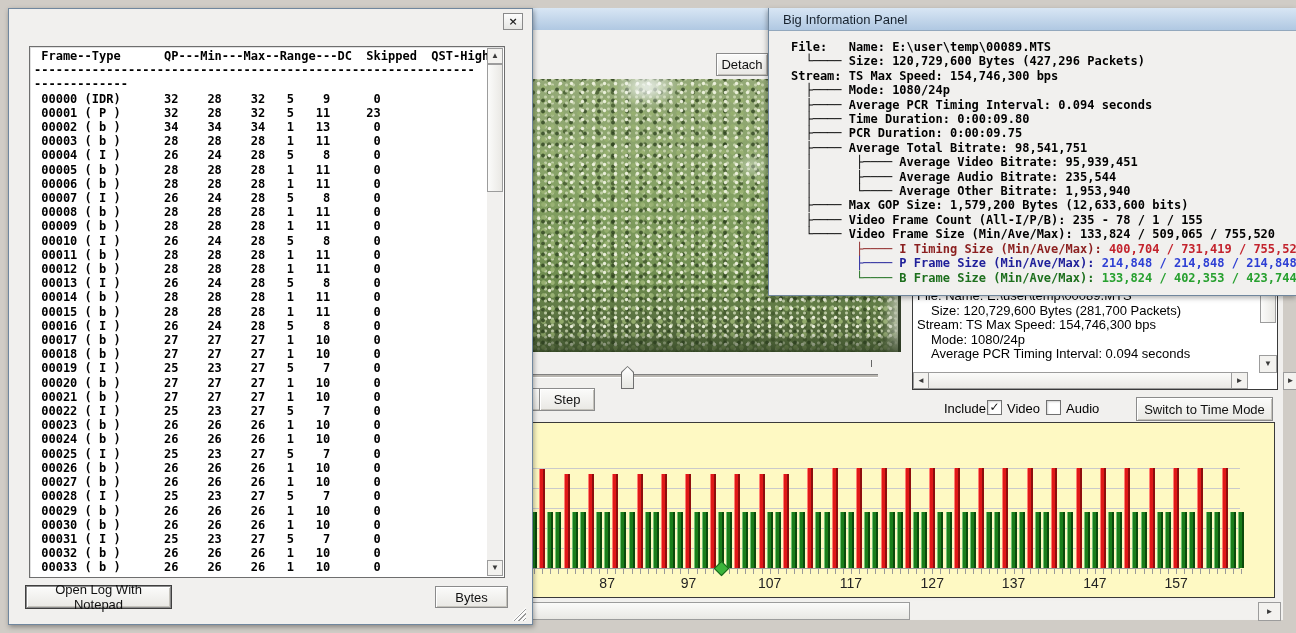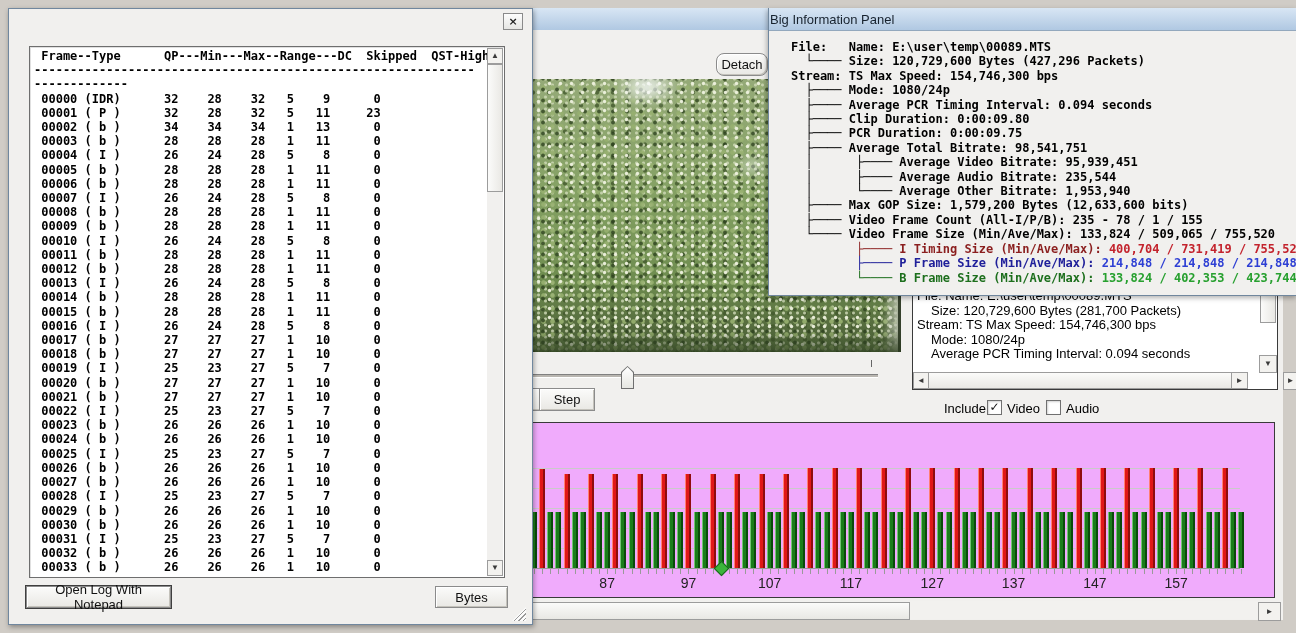--- a/index.html
+++ b/index.html
@@ -38,21 +38,21 @@
   .sline{position:absolute;font-size:13px;color:#000;white-space:nowrap;}
   
   #timebox{background:#fff;border:1px solid #6a6a6a;font-size:13px;color:#000;}
   .trow{display:flex;justify-content:space-between;padding:0 4px;height:14px;line-height:14px;}
   
   .cb{background:#fff;border:1px solid #707070;box-shadow:inset 1px 1px 2px rgba(0,0,0,.18);
       display:flex;align-items:center;justify-content:center;}
   .check{font:bold 12px "DejaVu Sans",sans-serif;color:#111;margin-top:-2px;}
   .lbl{font-size:13px;color:#000;white-space:nowrap;}
   
-  #chart{background:#f0abfc;border:1px solid #3a3a3a;}
+  #chart{background:#fef9c3;border:1px solid #3a3a3a;}
   #chart-plot{position:absolute;left:0;top:0;right:0;bottom:0;}
   .grid{position:absolute;left:0;width:710px;height:1px;background:#cacaca;}
   .axisline{position:absolute;left:0;width:710px;height:1px;background:#9a9a9a;}
   .bar{position:absolute;width:6px;}
   .bi{background:linear-gradient(90deg,#ff8072 0 1px,#e01818 1px 4px,#8f0d0d 4px);}
   .bb{background:linear-gradient(90deg,#74c474 0 1px,#1a7d1a 1px 4px,#0b4a0b 4px);}
   .tick{position:absolute;width:1px;height:5px;background:#9a9a9a;}
   .xlabel{position:absolute;width:40px;text-align:center;font-size:14px;color:#222;}
   .marker{position:absolute;width:9px;height:9px;background:#3bb53b;border:1px solid #19641c;transform:rotate(45deg);}
   
@@ -77,21 +77,21 @@
             clip-path:polygon(50% 0,100% 26%,100% 100%,0 100%,0 26%);background:linear-gradient(#fff,#e6e6e1);}
 </style>
 </head>
 <body>
 
 <div id="root">
 
   <div class="abs titlebar" style="left:8px;top:8px;width:1275px;height:22px;"></div>
   <div class="abs" style="left:8px;top:30px;width:1275px;height:590px;background:#f1f0ee;"></div>
 
-  <button class="abs btn" style="left:716px;top:53px;width:52px;height:23px;border-radius:8px;">Detach</button>
+  <button class="abs btn" style="left:716px;top:53px;width:52px;height:23px;">Detach</button>
 
   <div id="video" class="abs" style="left:533px;top:79px;width:368px;height:273px;">
     <div class="foliage"></div>
     <div class="sky" style="left:22%;top:-4%;width:18%;height:14%;"></div>
     <div class="sky" style="left:78%;top:-5%;width:24%;height:16%;"></div>
     <div class="sky" style="left:55%;top:28%;width:9%;height:8%;opacity:.6;"></div>
     <div class="vid-right"></div>
     <div class="vid-bottom"></div>
   </div>
 
@@ -129,20 +129,21 @@
       <span>►</span>
     </div>
 
   <span class="abs lbl" style="left:944px;top:401px;">Include:</span>
   <div class="abs cb" style="left:987px;top:400px;width:13px;height:13px;">
     <span class="check">✓</span>
   </div>
   <span class="abs lbl" style="left:1007px;top:401px;">Video</span>
   <div class="abs cb" style="left:1046px;top:400px;width:13px;height:13px;"></div>
   <span class="abs lbl" style="left:1066px;top:401px;">Audio</span>
+  <button class="abs btn" style="left:1136px;top:397px;width:137px;height:24px;">Switch to Time Mode</button>
 
   <div id="chart" class="abs" style="left:529px;top:422px;width:744px;height:174px;">
     <div id="chart-plot">
         <div class="grid" style="top: 45px;"></div>
         <div class="grid" style="top: 65px;"></div>
         <div class="grid" style="top: 85px;"></div>
         <div class="grid" style="top: 105px;"></div>
         <div class="grid" style="top: 125px;"></div>
         <div class="axisline" style="top: 145px;"></div>
         <div class="bar bb" style="left: 1px; top: 89px; height: 56px;"></div>
@@ -393,29 +394,29 @@
       </div>
     </div>
 
     <button class="abs btn btn-default" style="left:17px;top:577px;width:145px;height:22px;">Open Log With Notepad</button>
     <button class="abs btn" style="left:426px;top:577px;width:73px;height:22px;">Bytes</button>
     <div class="abs grip" style="left:503px;top:598px;width:14px;height:14px;"></div>
   </div>
 
   <div class="abs" style="left:768px;top:8px;width:528px;height:287px;background:#f1f0ee;
        border-left:1px solid #70879e;border-bottom:1px solid #70879e;box-shadow:-1px 2px 5px rgba(0,0,0,.3);">
-    <div class="titlebar" style="position:absolute;left:0;top:0;right:0;height:22px;padding-left:1px;">
+    <div class="titlebar" style="position:absolute;left:0;top:0;right:0;height:22px;padding-left:14px;">
       <span>Big Information Panel</span>
     </div>
     <pre id="bigpanel-pre" class="abs" style="left:22px;top:32px;"><span class="il-k">File:   Name: E:\user\temp\00089.MTS</span>
 <span class="il-k">  └──── Size: 120,729,600 Bytes (427,296 Packets)</span>
 <span class="il-k">Stream: TS Max Speed: 154,746,300 bps</span>
 <span class="il-k">  ├──── Mode: 1080/24p</span>
 <span class="il-k">  ├──── Average PCR Timing Interval: 0.094 seconds</span>
-<span class="il-k">  ├──── Clip Duration: 0:00:09.80</span>
+<span class="il-k">  ├──── Time Duration: 0:00:09.80</span>
 <span class="il-k">  ├──── PCR Duration: 0:00:09.75</span>
 <span class="il-k">  ├──── Average Total Bitrate: 98,541,751</span>
 <span class="il-k">  │      ├──── Average Video Bitrate: 95,939,451</span>
 <span class="il-k">  │      ├──── Average Audio Bitrate: 235,544</span>
 <span class="il-k">  │      └──── Average Other Bitrate: 1,953,940</span>
 <span class="il-k">  ├──── Max GOP Size: 1,579,200 Bytes (12,633,600 bits)</span>
 <span class="il-k">  ├──── Video Frame Count (All-I/P/B): 235 - 78 / 1 / 155</span>
 <span class="il-k">  └──── Video Frame Size (Min/Ave/Max): 133,824 / 509,065 / 755,520</span>
 <span class="il-i">         ├──── I Timing Size (Min/Ave/Max): </span><span class="iv-i">400,704 / 731,419 / 755,520</span>
 <span class="il-p">         ├──── P Frame Size (Min/Ave/Max): </span><span class="iv-p">214,848 / 214,848 / 214,848</span>

